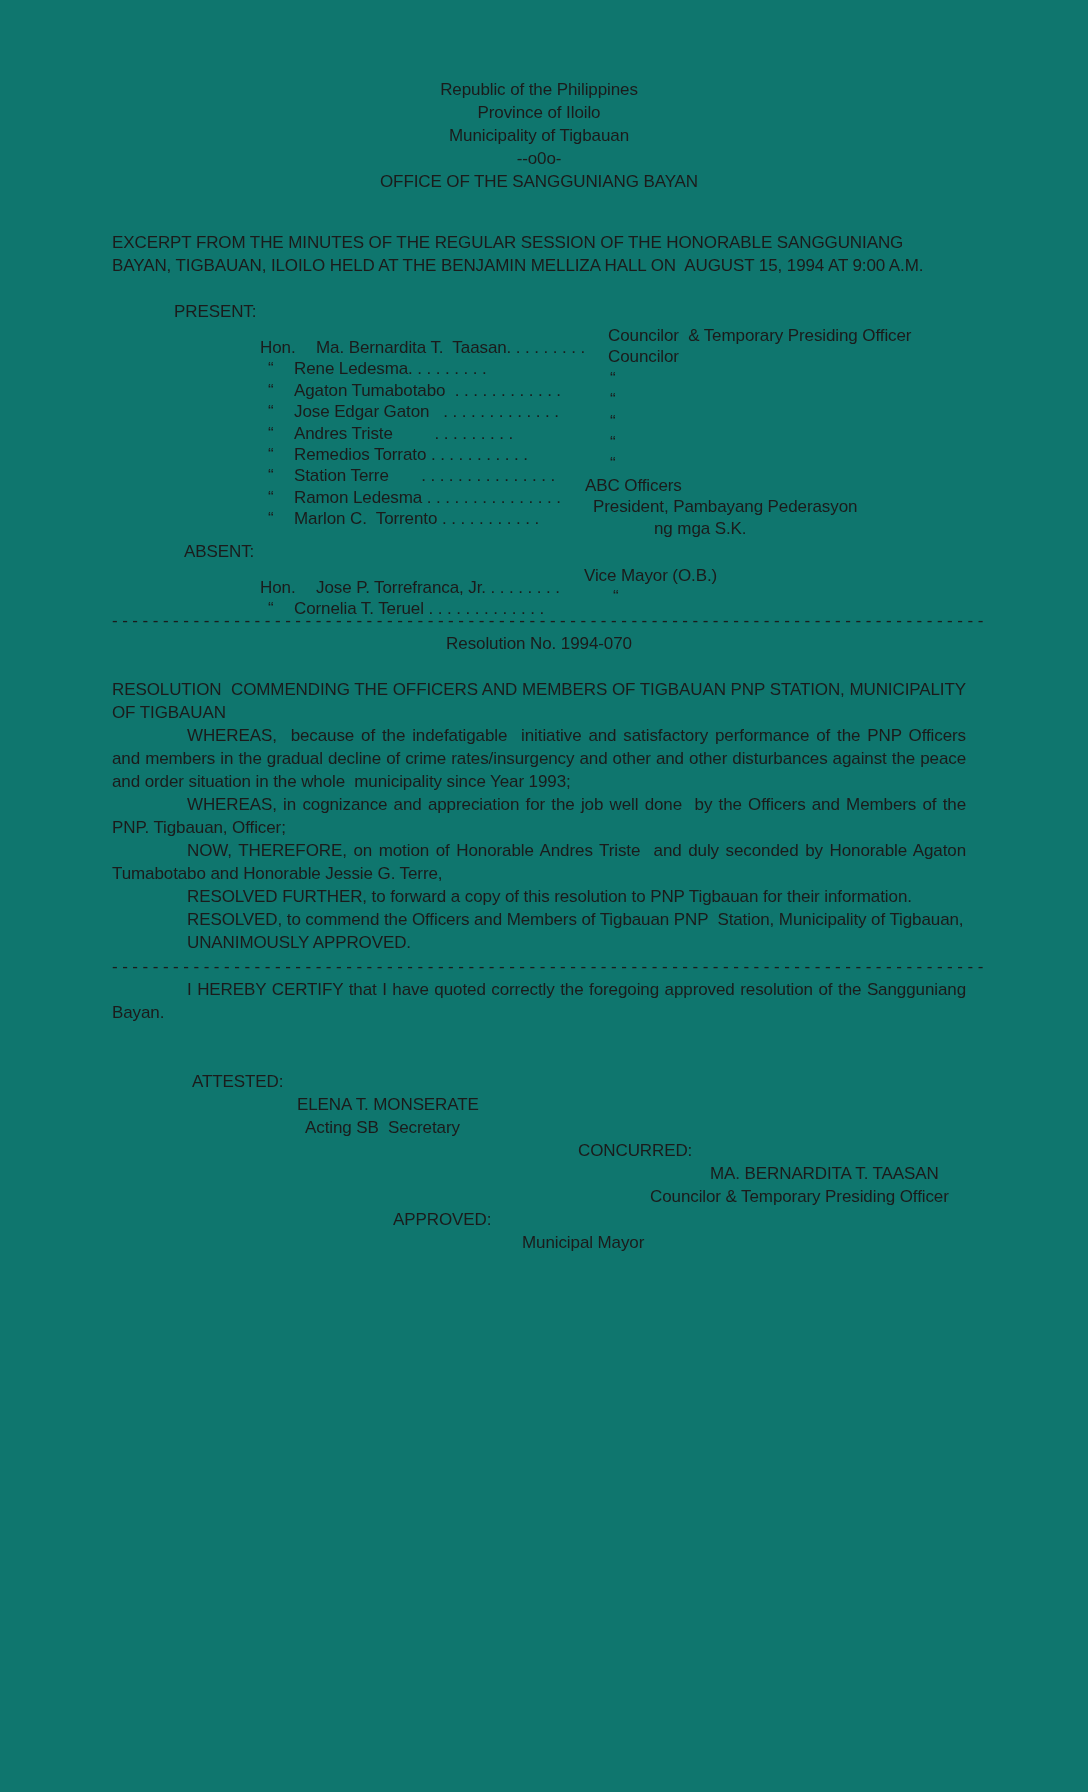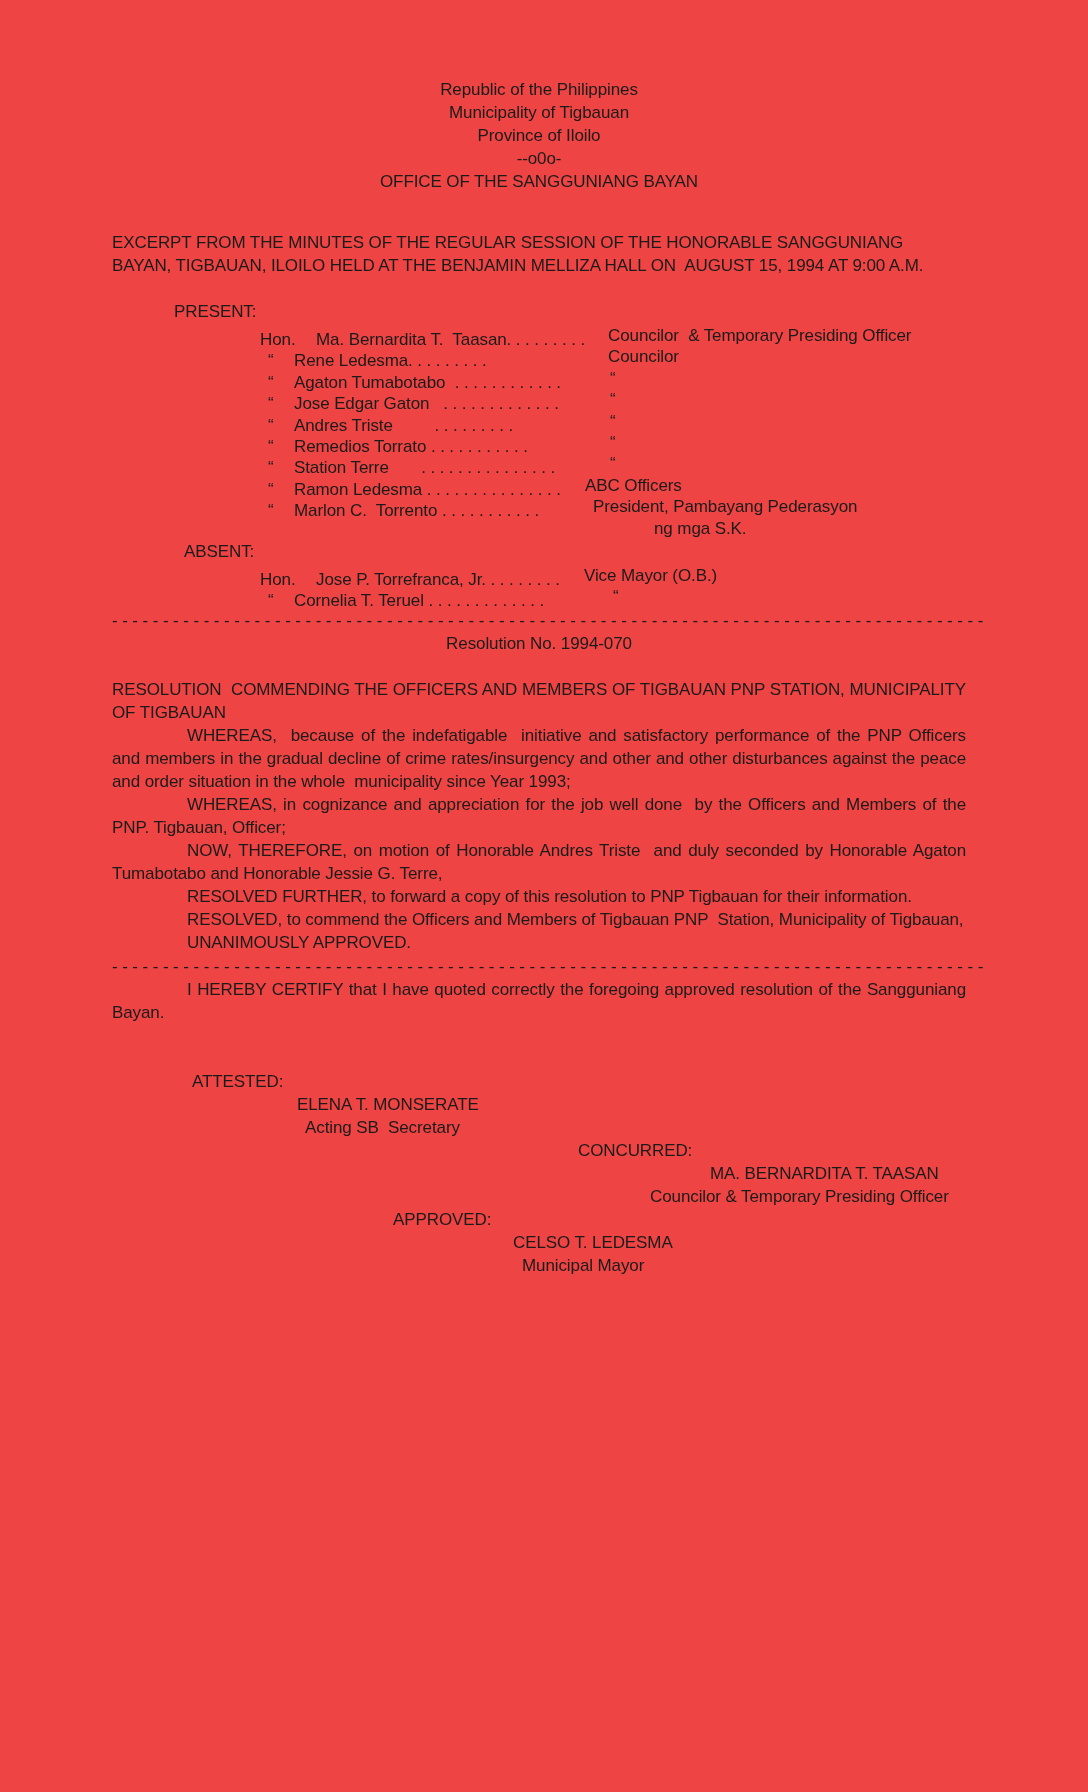--- a/index.html
+++ b/index.html
@@ -1,38 +1,38 @@
 <!DOCTYPE html>
 <html><head>
 <meta charset="utf-8">
 <style>
   html,body{margin:0;padding:0;background:#e8e8e8;}
   .page{
     position:relative;
     width:1088px;height:1792px;
     margin:0 auto;
-    background:#ef4444;
+    background:#0f766e;
     font-family:"Liberation Sans","DejaVu Sans",sans-serif;
     font-size:17px;line-height:23px;letter-spacing:-0.1px;
     color:#1b1b1b;
     overflow:hidden;
     box-sizing:border-box;
   }
   .content{padding:78px 122px 0 112px;box-sizing:border-box;}
   .pre{white-space:pre-wrap;}
   
   .doc-header{text-align:center;}
   
   .intro{margin-top:38px;text-align:left;}
   
   .section-label{margin-top:23px;margin-left:62px;}
   .section-label.absent{margin-top:1px;margin-left:72px;}
   .roster{margin-top:2px;}
   .roster-row{position:relative;height:21.4px;line-height:21.4px;white-space:nowrap;}
-  .roster-left{position:absolute;left:148px;top:4px;white-space:pre;}
+  .roster-left{position:absolute;left:148px;top:12px;white-space:pre;}
   .roster-left .prefix{display:inline-block;width:56px;}
   .roster-left.q{left:156px;}
   .roster-left.q .prefix{width:26px;}
   .roster-title{position:absolute;top:0;white-space:pre;}
   .t-c1{left:496px;}  
   .t-c2{left:496px;}  
   .t-d{left:498px;}   
   .t-abc{left:473px;} 
   .t-pp{left:481px;}  
   .t-ng{left:542px;}  
@@ -62,22 +62,22 @@
   .sig .app-title{margin-left:410px;}
 </style>
 </head>
 <body>
 
 <div class="page">
   <div class="content">
 
     <div class="doc-header">
       <div class="pre">Republic of the Philippines</div>
+      <div class="pre">Province of Iloilo</div>
       <div class="pre">Municipality of Tigbauan</div>
-      <div class="pre">Province of Iloilo</div>
       <div class="pre">--o0o-</div>
       <div class="pre">OFFICE OF THE SANGGUNIANG BAYAN</div>
     </div>
 
     <div class="intro pre">EXCERPT FROM THE MINUTES OF THE REGULAR SESSION OF THE HONORABLE SANGGUNIANG BAYAN, TIGBAUAN, ILOILO HELD AT THE BENJAMIN MELLIZA HALL ON  AUGUST 15, 1994 AT 9:00 A.M.</div>
 
     <div class="section-label pre">PRESENT:</div>
 
     <div class="roster">
       <div class="roster-row">
@@ -152,18 +152,17 @@
     <div class="cert pre">I HEREBY CERTIFY that I have quoted correctly the foregoing approved resolution of the Sangguniang Bayan.</div>
 
     <div class="sig">
       <div class="attested">ATTESTED:</div>
       <div class="sec-name">ELENA T. MONSERATE</div>
       <div class="sec-title">Acting SB  Secretary</div>
       <div class="concurred">CONCURRED:</div>
       <div class="con-name">MA. BERNARDITA T. TAASAN</div>
       <div class="con-title">Councilor &amp; Temporary Presiding Officer</div>
       <div class="approved">APPROVED:</div>
-      <div class="app-name">CELSO T. LEDESMA</div>
       <div class="app-title">Municipal Mayor</div>
     </div>
 
   </div>
 </div>
 
 </body></html>

